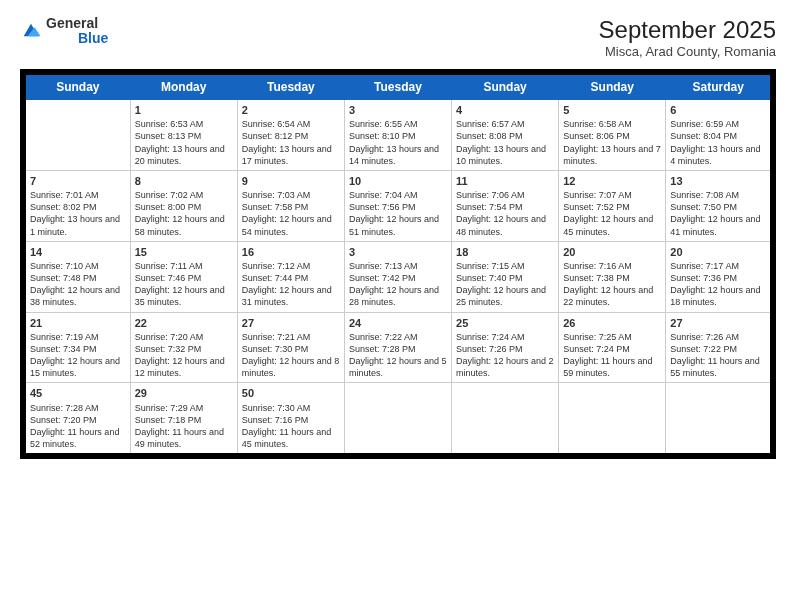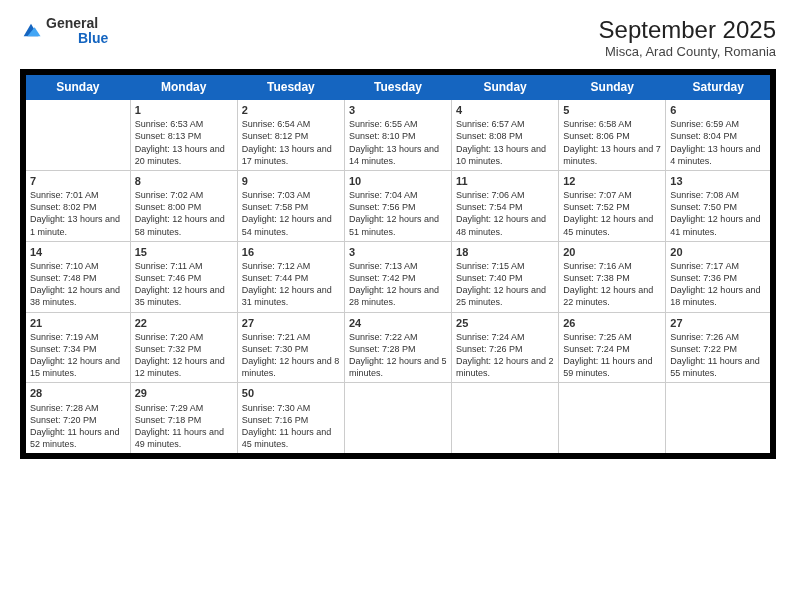--- a/index.html
+++ b/index.html
@@ -243,21 +243,21 @@
             <span class="day-number">26</span>
             <div class="cell-content">Sunrise: 7:25 AM<br>Sunset: 7:24 PM<br>Daylight: 11 hours and 59 minutes.</div>
           </td>
           <td>
             <span class="day-number">27</span>
             <div class="cell-content">Sunrise: 7:26 AM<br>Sunset: 7:22 PM<br>Daylight: 11 hours and 55 minutes.</div>
           </td>
         </tr>
         <tr>
           <td>
-            <span class="day-number">28</span>
+            <span class="day-number">45</span>
             <div class="cell-content">Sunrise: 7:28 AM<br>Sunset: 7:20 PM<br>Daylight: 11 hours and 52 minutes.</div>
           </td>
           <td>
             <span class="day-number">29</span>
             <div class="cell-content">Sunrise: 7:29 AM<br>Sunset: 7:18 PM<br>Daylight: 11 hours and 49 minutes.</div>
           </td>
           <td>
             <span class="day-number">50</span>
             <div class="cell-content">Sunrise: 7:30 AM<br>Sunset: 7:16 PM<br>Daylight: 11 hours and 45 minutes.</div>
           </td>

